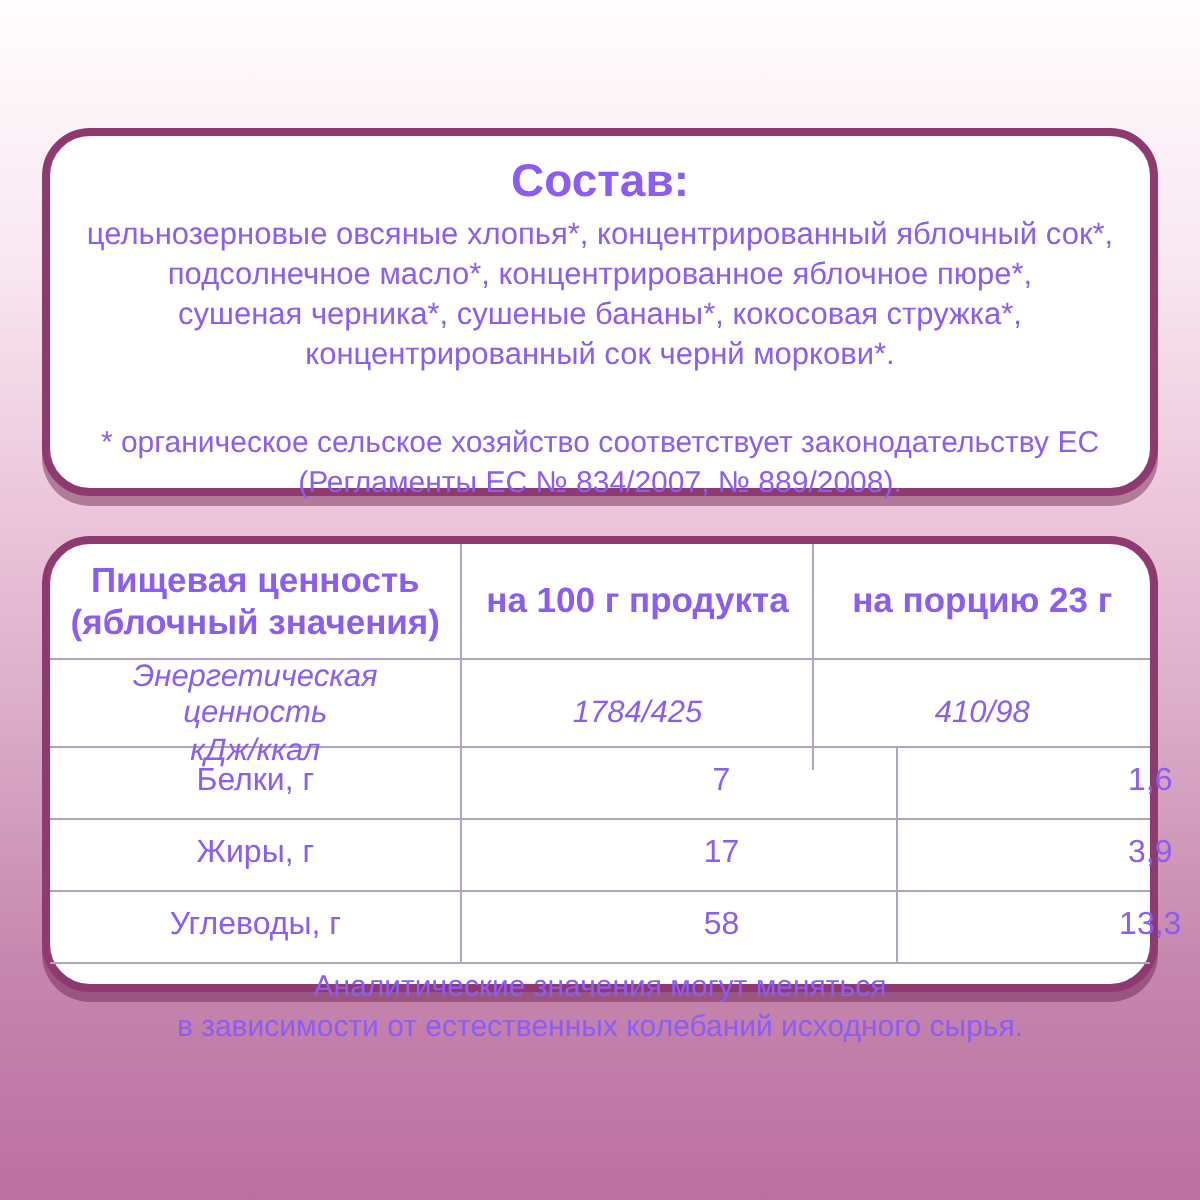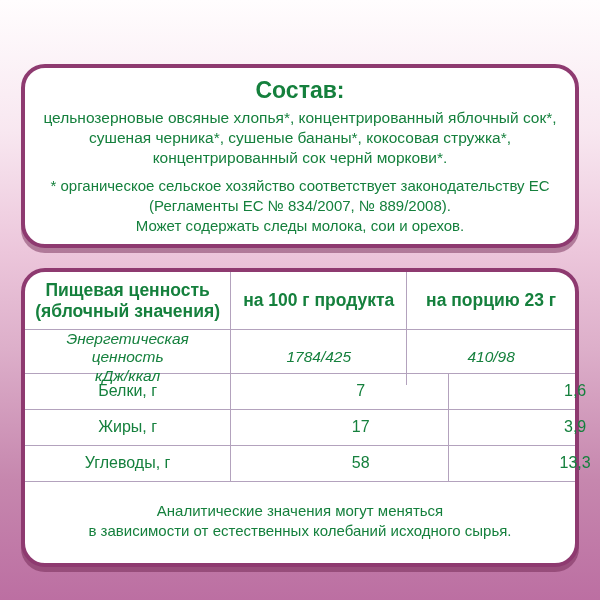--- a/index.html
+++ b/index.html
@@ -7,28 +7,28 @@
     width: 600px; height: 600px; position: relative; overflow: hidden;
     font-family: "Liberation Sans", "DejaVu Sans", sans-serif;
     background: linear-gradient(180deg,
       #fffdfe 0%, #f8e7f0 22%, #ecc6db 42%,
       #ddafca 58%, #c687ae 80%, #bc6fa2 100%);
   }
   .card {
     position: absolute; left: 21px; width: 558px; box-sizing: border-box;
     background: #ffffff; border: 4px solid #8e3a70; border-radius: 24px;
     box-shadow: 0 5px 0 rgba(104, 28, 74, 0.45);
-    color: #15803d;
+    color: #8b5cf6;
   }
   .card-composition { top: 64px; height: 184px; padding: 6px 14px 0 14px; text-align: center; }
-  .card-nutrition  { top: 268px; height: 299px; display: flex; flex-direction: column; }
+  .card-nutrition  { top: 268px; height: 228px; display: flex; flex-direction: column; }
 
   .comp-title { font-size: 23px; font-weight: bold; margin: 2px 0 4px 0; line-height: 28px; }
   .ing-line  { font-size: 15.5px; line-height: 20px; }
-  .note { margin-top: 8px; }
+  .note { margin-top: 24px; }
   .note-line { font-size: 15px; line-height: 20px; }
 
   .t-row { display: grid; grid-template-columns: 37.5% 32% 30.5%; border-bottom: 1px solid #b3a2bd; }
   .t-row.header { height: 57px; font-weight: bold; font-size: 17.5px; }
   .t-row.tall   { height: 43px; font-size: 15.5px; font-style: italic; }
   .t-row.slim   { height: 35px; font-size: 16px; gap: 42px; }
   .cell {
     display: flex; flex-direction: column; align-items: center; justify-content: center;
     text-align: center; line-height: 1.18; padding: 0 6px; box-sizing: border-box;
   }
@@ -38,27 +38,27 @@
     text-align: center; font-size: 15px; line-height: 20px; padding: 2px 10px 6px 10px;
   }
 </style>
 </head>
 <body>
 
 <div class="card card-composition">
   <div class="comp-title">Состав:</div>
   <div>
     <div class="ing-line">цельнозерновые овсяные хлопья*, концентрированный яблочный сок*,</div>
+    <div class="ing-line">подсолнечное масло*, концентрированное яблочное пюре*,</div>
     <div class="ing-line">сушеная черника*, сушеные бананы*, кокосовая стружка*,</div>
     <div class="ing-line">концентрированный сок чернй моркови*.</div>
   </div>
   <div class="note">
     <div class="note-line">* органическое сельское хозяйство соответствует законодательству ЕС</div>
     <div class="note-line">(Регламенты ЕС № 834/2007, № 889/2008).</div>
-    <div class="note-line">Может содержать следы молока, сои и орехов.</div>
   </div>
 </div>
 
 <div class="card card-nutrition">
   <div>
 
     <div class="t-row header">
       <div class="cell v">
         <span>Пищевая ценность</span>
         <span>(яблочный значения)</span>

